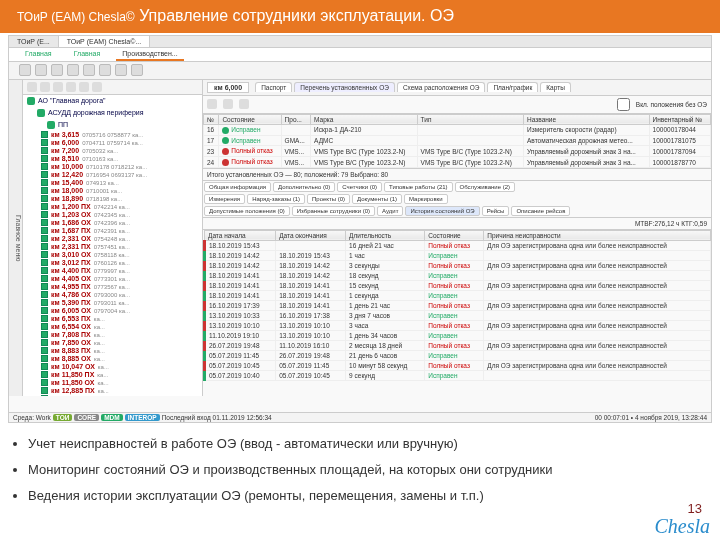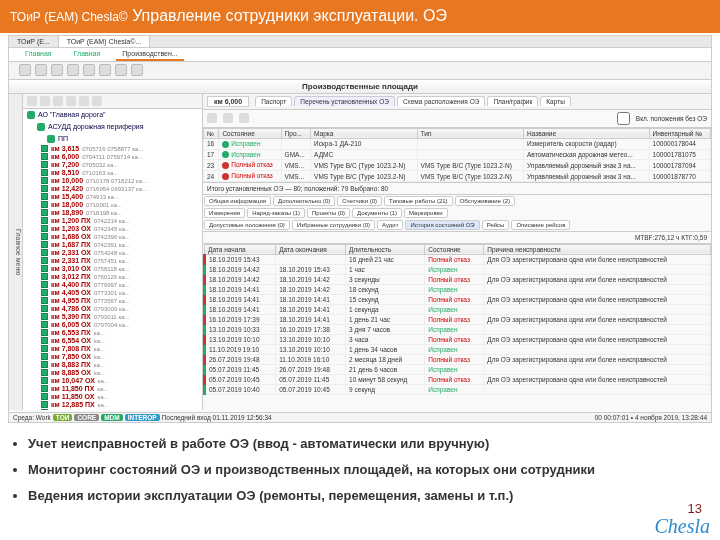--- a/index.html
+++ b/index.html
@@ -1,18 +1,18 @@
 <!DOCTYPE html>
 <html><head>
 <meta charset="utf-8">
 <style>
   * { box-sizing: border-box; margin: 0; padding: 0; }
   body { width: 720px; height: 540px; font-family: Arial, sans-serif; font-size: 10px; background: #fff; overflow: hidden; position: relative; }
   .titlebar { background: #E87722; color: #fff; padding: 6px 10px; font-size: 16px; line-height: 1.3; }
-  .titlebar .brand { font-size: 12px; }
+  .titlebar .brand { font-size: 12px; margin-left: 7px; }
   .screenshot { margin: 2px 8px 0 8px; border: 1px solid #ccc; background: #f9f9f9; font-size: 7px; color: #333; height: 388px; overflow: hidden; position: relative; }
   .wintabs { display: flex; background: #e8e8e8; border-bottom: 1px solid #ccc; }
   .wintab { padding: 2px 8px; border-right: 1px solid #ccc; display: flex; align-items: center; gap: 3px; }
   .wintab.active { background: #fff; }
   .ribbon-tabs { display: flex; background: #fff; border-bottom: 1px solid #ccc; padding-left: 10px; gap: 10px; }
   .ribbon-tab { padding: 2px 6px; color: #2a6; }
   .ribbon-tab.active { color: #333; border-bottom: 2px solid #E87722; }
   .ribbon-body { background: #f4f4f4; border-bottom: 1px solid #ccc; height: 18px; display: flex; align-items: center; padding: 0 10px; gap: 4px; }
   .ribbon-body span { display:inline-block; width:12px; height:12px; background:#ddd; border:1px solid #bbb; border-radius:2px;}
   .inner-title { text-align: center; background: linear-gradient(#fff,#eee); border-bottom:1px solid #ccc; padding:2px; font-weight:bold; font-size:8px; }
@@ -50,21 +50,21 @@
   .mtab.active { background:#dde7fa; }
   .grid2-head { display:flex; align-items:center; padding:2px 4px; gap:6px; border-bottom:1px solid #ccc; font-size:6.5px;}
   .grid2 { flex:1; overflow:auto; }
   .grid2 tr.green td:first-child { border-left:3px solid #2a6;}
   .grid2 tr.red td:first-child { border-left:3px solid #c33;}
   .statusbar { position:absolute; bottom:0; left:0; right:0; display:flex; justify-content:space-between; background:#f4f4f4; border-top:1px solid #ccc; padding:1px 4px; font-size:6.5px;}
   .statusbar .left { display:flex; gap:2px;}
   .badge { padding:0 3px; border-radius:2px; color:#fff; font-weight:bold;}
   .b1{background:#7a3;} .b2{background:#888;} .b3{background:#2a6;} .b4{background:#39c;}
   .bullets { margin: 10px 20px 0 28px; font-size: 13px; line-height: 1.7; color:#333;}
-  .bullets li { margin-bottom: 4px; font-weight: bold; }
+  .bullets li { margin-bottom: 4px; }
   .page-num { position:absolute; right:18px; bottom:24px; font-size:13px; color:#7f1d1d;}
   .brandlogo { position:absolute; right:10px; bottom:2px; font-family: 'Brush Script MT', cursive; font-size:20px; color:#2a8ccc; font-style:italic;}
 </style>
 </head>
 <body>
 
 <div class="titlebar">
   <span class="brand">ТОиР (EAM) Chesla©</span>
   <span>Управление сотрудники эксплуатации. ОЭ</span>
 </div>
@@ -86,21 +86,20 @@
   <div class="ribbon-body">
     <span></span>
       <span></span>
       <span></span>
       <span></span>
       <span></span>
       <span></span>
       <span></span>
       <span></span>
   </div>
-  <div class="inner-title">Производственные площади</div>
 
   <div class="main-split">
     <div class="side-rail">Главное меню</div>
     <div class="tree-panel">
       <div class="tree-head">
         <span></span>
           <span></span>
           <span></span>
           <span></span>
           <span></span>

